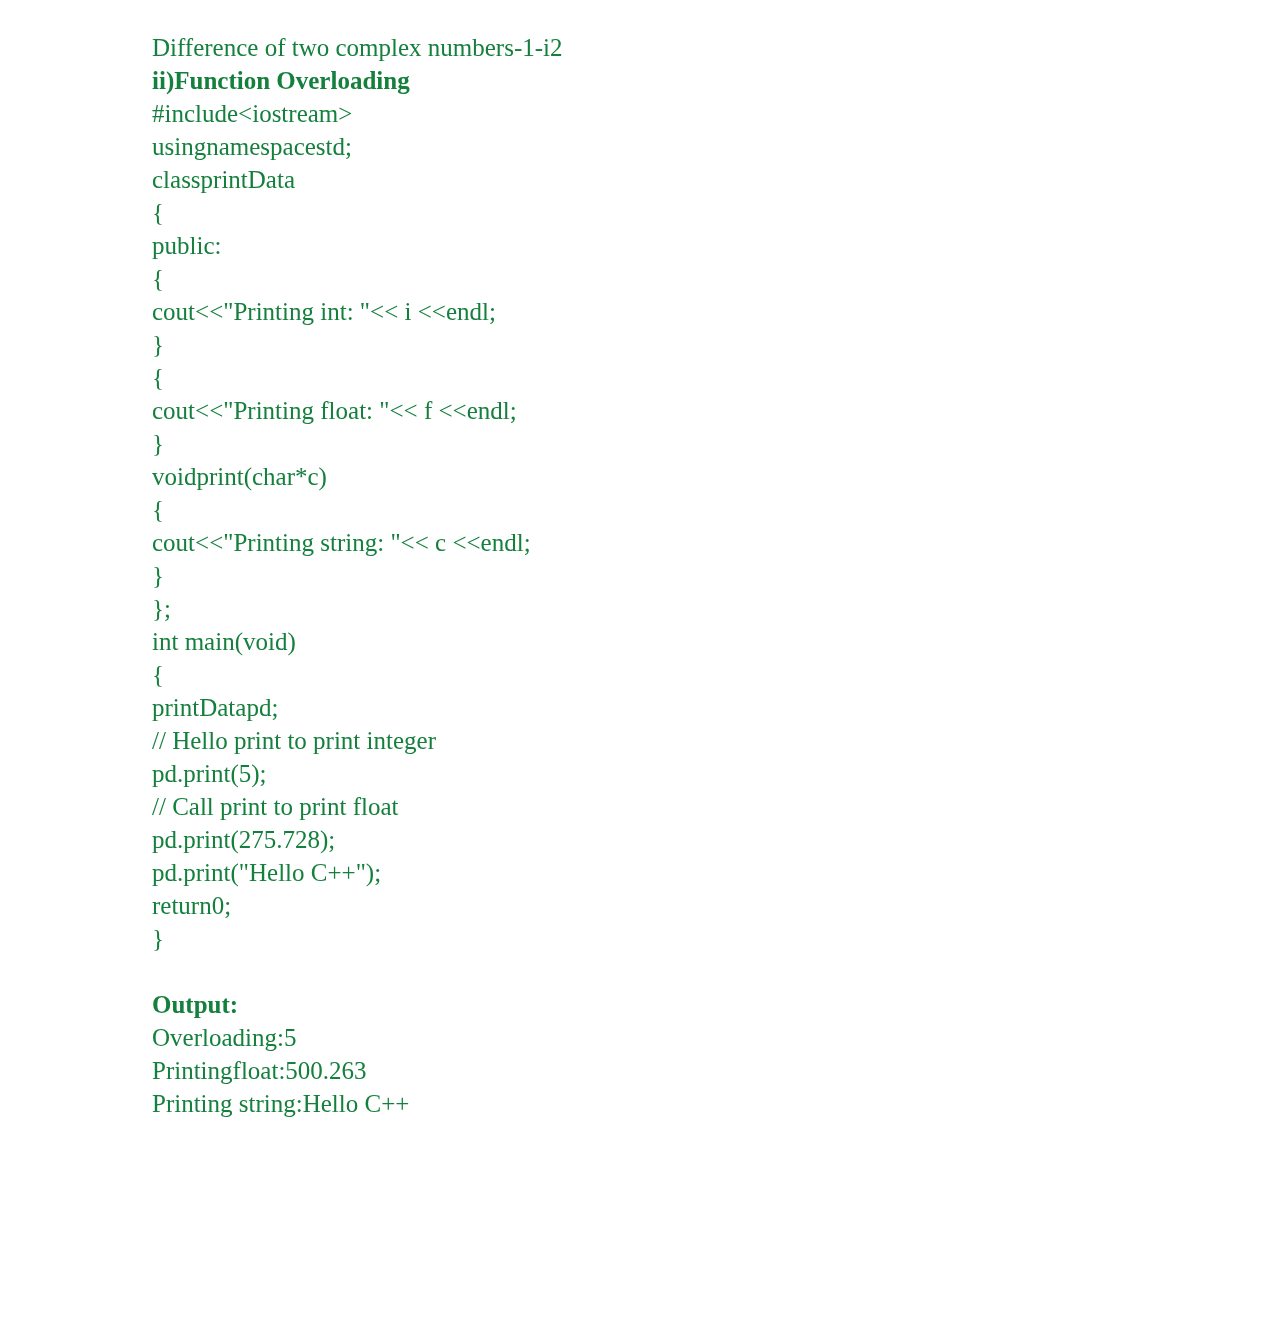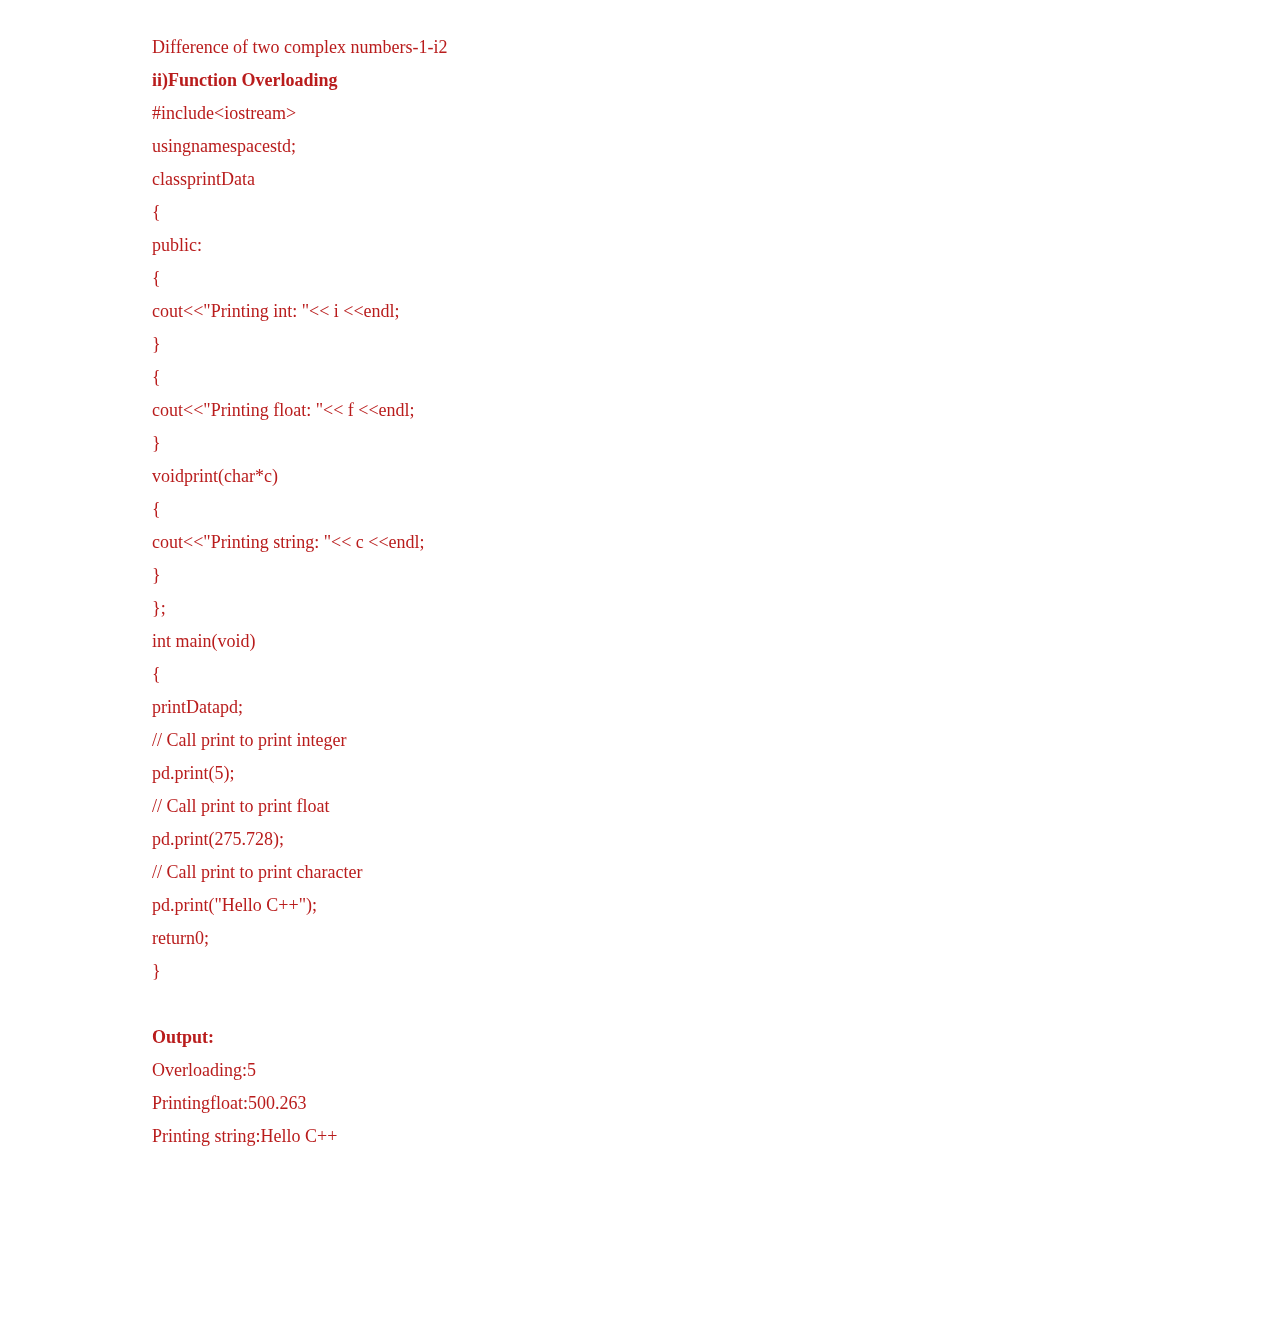--- a/index.html
+++ b/index.html
@@ -14,24 +14,24 @@
     font-family: "Liberation Serif", serif;
   }
   .page {
     width: 1275px;
     height: 1321px;
     background: #ffffff;
     box-sizing: border-box;
     padding: 31px 60px 0 152px;
   }
   .doc-line {
-    font-size: 18px;
+    font-size: 25px;
     line-height: 33px;
     min-height: 33px;
-    color: #b91c1c;
+    color: #15803d;
     white-space: pre;
     font-weight: normal;
   }
   .bold {
     font-weight: bold;
   }
   .blank {
     min-height: 33px;
   }
 </style>
@@ -53,25 +53,24 @@
   <div class="doc-line">cout&lt;&lt;"Printing float: "&lt;&lt; f &lt;&lt;endl;</div>
   <div class="doc-line">}</div>
   <div class="doc-line">voidprint(char*c)</div>
   <div class="doc-line">{</div>
   <div class="doc-line">cout&lt;&lt;"Printing string: "&lt;&lt; c &lt;&lt;endl;</div>
   <div class="doc-line">}</div>
   <div class="doc-line">};</div>
   <div class="doc-line">int main(void)</div>
   <div class="doc-line">{</div>
   <div class="doc-line">printDatapd;</div>
-  <div class="doc-line">// Call print to print integer</div>
+  <div class="doc-line">// Hello print to print integer</div>
   <div class="doc-line">pd.print(5);</div>
   <div class="doc-line">// Call print to print float</div>
   <div class="doc-line">pd.print(275.728);</div>
-  <div class="doc-line">// Call print to print character</div>
   <div class="doc-line">pd.print("Hello C++");</div>
   <div class="doc-line">return0;</div>
   <div class="doc-line">}</div>
   <div class="doc-line blank"></div>
   <div class="doc-line bold">Output:</div>
   <div class="doc-line">Overloading:5</div>
   <div class="doc-line">Printingfloat:500.263</div>
   <div class="doc-line">Printing string:Hello C++</div>
 </div>
 

